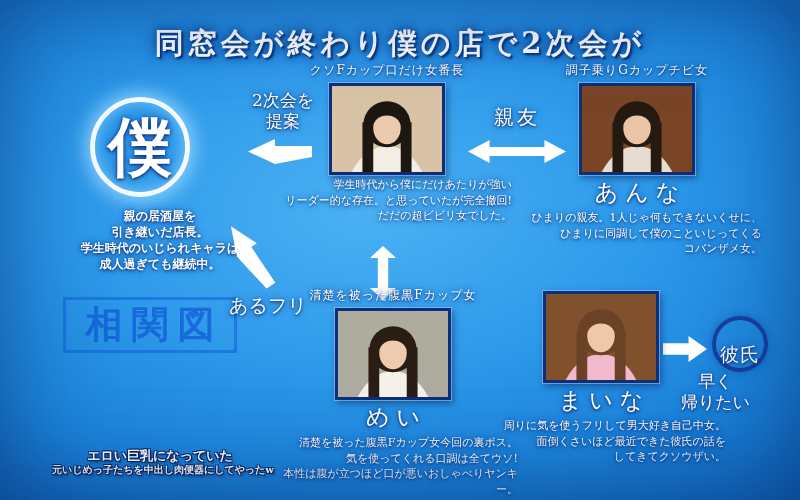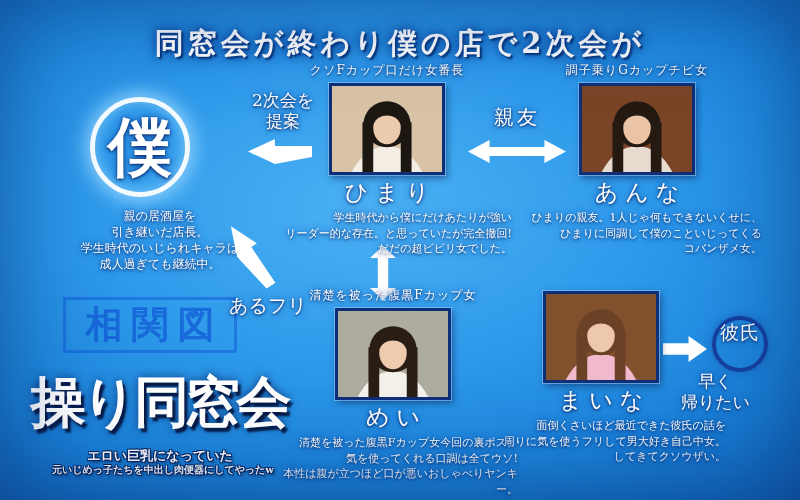--- a/index.html
+++ b/index.html
@@ -18,21 +18,21 @@
     text-shadow:0 0 9px #0a3c8f,0 0 16px #0d47a1,2px 2px 2px #072a66;
   }
   
   .me-circle{
     left:90px;top:97px;width:100px;height:100px;border-radius:50%;
     border:5px solid #f4fbff;box-sizing:border-box;
     box-shadow:0 0 18px 5px rgba(150,215,255,.85), inset 0 0 14px rgba(150,215,255,.75);
     display:flex;align-items:center;justify-content:center;
   }
   .me-glyph{font-size:64px;font-weight:bold;line-height:1;}
-  .me-desc{left:55px;top:208px;width:210px;text-align:center;font-size:12px;line-height:16px;}
+  .me-desc{left:55px;top:208px;width:210px;text-align:center;font-size:12px;line-height:16px;font-weight:bold;}
   
   .watermark{
     left:63px;top:297px;width:168px;height:50px;border:3px solid rgba(16,85,215,.5);
     display:flex;align-items:center;justify-content:center;
     font-size:37px;letter-spacing:9px;color:rgba(14,80,210,.66);font-weight:bold;
     text-indent:9px;
   }
   
   .logo-title{
     left:28px;top:366px;width:262px;text-align:center;font-size:55px;font-weight:bold;
@@ -46,21 +46,21 @@
   
   .label-propose{left:233px;top:90px;width:100px;text-align:center;font-size:17px;line-height:21px;}
   .label-friend{left:467px;top:104px;width:100px;text-align:center;font-size:20px;letter-spacing:3px;}
   .label-backroom{left:406px;top:252px;font-size:19px;letter-spacing:2px;}
   .label-fake{left:215px;top:294px;width:106px;text-align:center;font-size:19px;line-height:23px;}
   .bf-note{left:658px;top:371px;width:115px;text-align:center;font-size:17px;line-height:21px;}
   
   .bf-circle{
     left:712px;top:316px;width:56px;height:56px;border-radius:50%;
     border:4px solid #16409f;box-sizing:border-box;
-    display:flex;align-items:flex-start;justify-content:center;font-size:19px;letter-spacing:1px;
+    display:flex;align-items:flex-end;justify-content:center;font-size:19px;letter-spacing:1px;
     box-shadow:0 0 8px rgba(20,60,160,.5);
   }
   
   .arrow{background:#fff;filter:drop-shadow(2px 3px 3px rgba(8,30,90,.55));}
   .arr-left{left:248px;top:139px;width:64px;height:25px;
     clip-path:polygon(0% 50%,42% 0%,42% 28%,100% 28%,100% 72%,42% 100%);}
   .arr-right{left:663px;top:336px;width:44px;height:26px;
     clip-path:polygon(0% 28%,58% 28%,58% 0%,100% 50%,58% 100%,58% 72%,0% 72%);}
   .arr-hdouble{left:468px;top:140px;width:98px;height:23px;
     clip-path:polygon(0% 50%,22% 0%,22% 30%,78% 30%,78% 0%,100% 50%,78% 100%,78% 70%,22% 70%,22% 100%);}
@@ -96,21 +96,20 @@
   </div>
   <div class="abs me-desc glow">
     <div>親の居酒屋を</div>
     <div>引き継いだ店長。</div>
     <div>学生時代のいじられキャラは</div>
     <div>成人過ぎても継続中。</div>
   </div>
 
   <div class="abs watermark">相関図</div>
 
-  <div class="abs logo-title">操り同窓会</div>
   <div class="abs logo-sub1">エロい巨乳になっていた</div>
   <div class="abs logo-sub2">元いじめっ子たちを中出し肉便器にしてやったw</div>
 
   <div class="abs label-propose glow">
     <div>2次会を</div>
     <div>提案</div>
   </div>
   <div class="abs arrow arr-left"></div>
 
   <div class="abs label-friend glow">親友</div>
@@ -138,21 +137,20 @@
       <svg viewBox="0 0 112 90" preserveAspectRatio="none">
         <rect x="0" y="0" width="112" height="90" fill="#d9c3a6"></rect>
         <path d="M20,90 Q34,63 56,63 Q78,63 92,90 Z" fill="#f3ede4"></path>
         <ellipse cx="56" cy="40" rx="24" ry="24" fill="#1d1712"></ellipse>
         <rect x="31" y="38" width="11" height="52" fill="#1d1712"></rect>
         <rect x="70" y="38" width="11" height="52" fill="#1d1712"></rect>
         <ellipse cx="56" cy="44" rx="14" ry="17" fill="#eccaad"></ellipse>
         <path d="M42,40 Q42,25 56,25 Q70,25 70,40 Q66,31 56,31 Q46,31 42,40 Z" fill="#1d1712"></path>
       </svg>
     </div>
-    <div class="cname glow">ひまり</div>
     <div class="cdesc glow">
       <div>学生時代から僕にだけあたりが強い</div>
       <div>リーダー的な存在。と思っていたが完全撤回!</div>
       <div>だだの超ビビリ女でした。</div>
     </div>
   </div>
 
   <div class="card card-anna">
     <div class="tagline glow">調子乗りGカップチビ女</div>
     <div class="photo">
@@ -202,19 +200,19 @@
         <path d="M20,90 Q34,63 56,63 Q78,63 92,90 Z" fill="#f2b8cc"></path>
         <ellipse cx="56" cy="40" rx="24" ry="24" fill="#6b4226"></ellipse>
         <rect x="31" y="38" width="11" height="52" fill="#6b4226"></rect>
         <rect x="70" y="38" width="11" height="52" fill="#6b4226"></rect>
         <ellipse cx="56" cy="44" rx="14" ry="17" fill="#eec8aa"></ellipse>
         <path d="M42,40 Q42,25 56,25 Q70,25 70,40 Q66,31 56,31 Q46,31 42,40 Z" fill="#6b4226"></path>
       </svg>
     </div>
     <div class="cname glow">まいな</div>
     <div class="cdesc glow">
+      <div>周りに気を使うフリして男大好き自己中女。</div>
       <div>面倒くさいほど最近できた彼氏の話を</div>
-      <div>周りに気を使うフリして男大好き自己中女。</div>
       <div>してきてクソウザい。</div>
     </div>
   </div>
 
 </div>
 
 </body></html>

